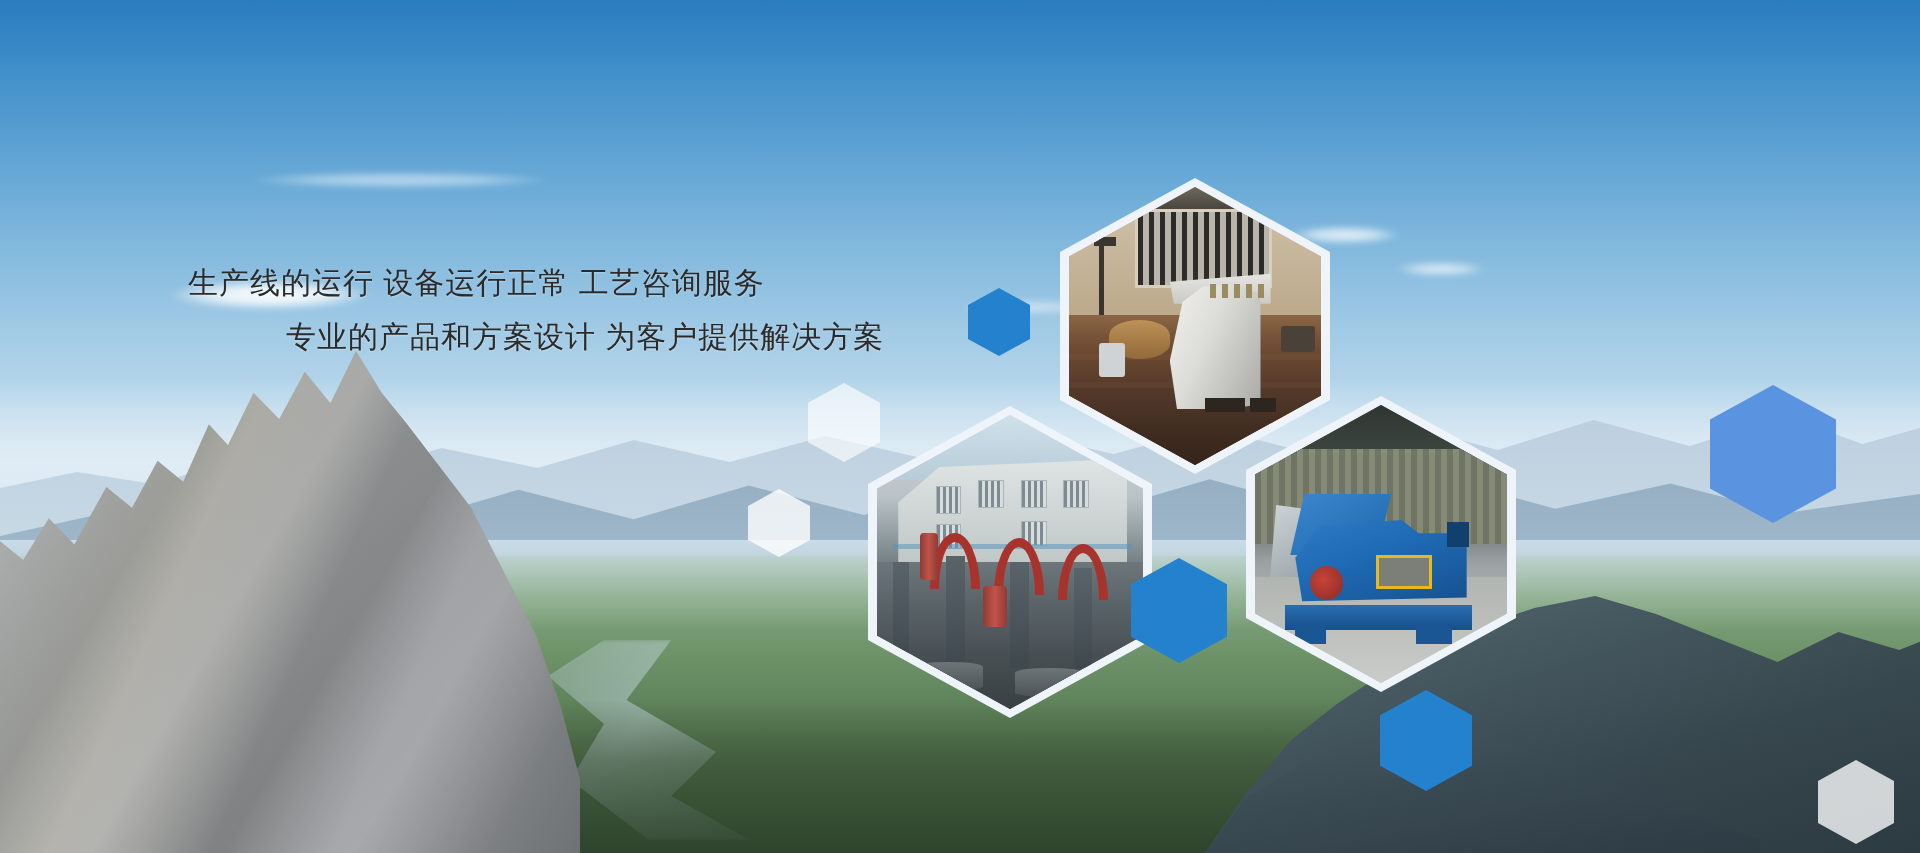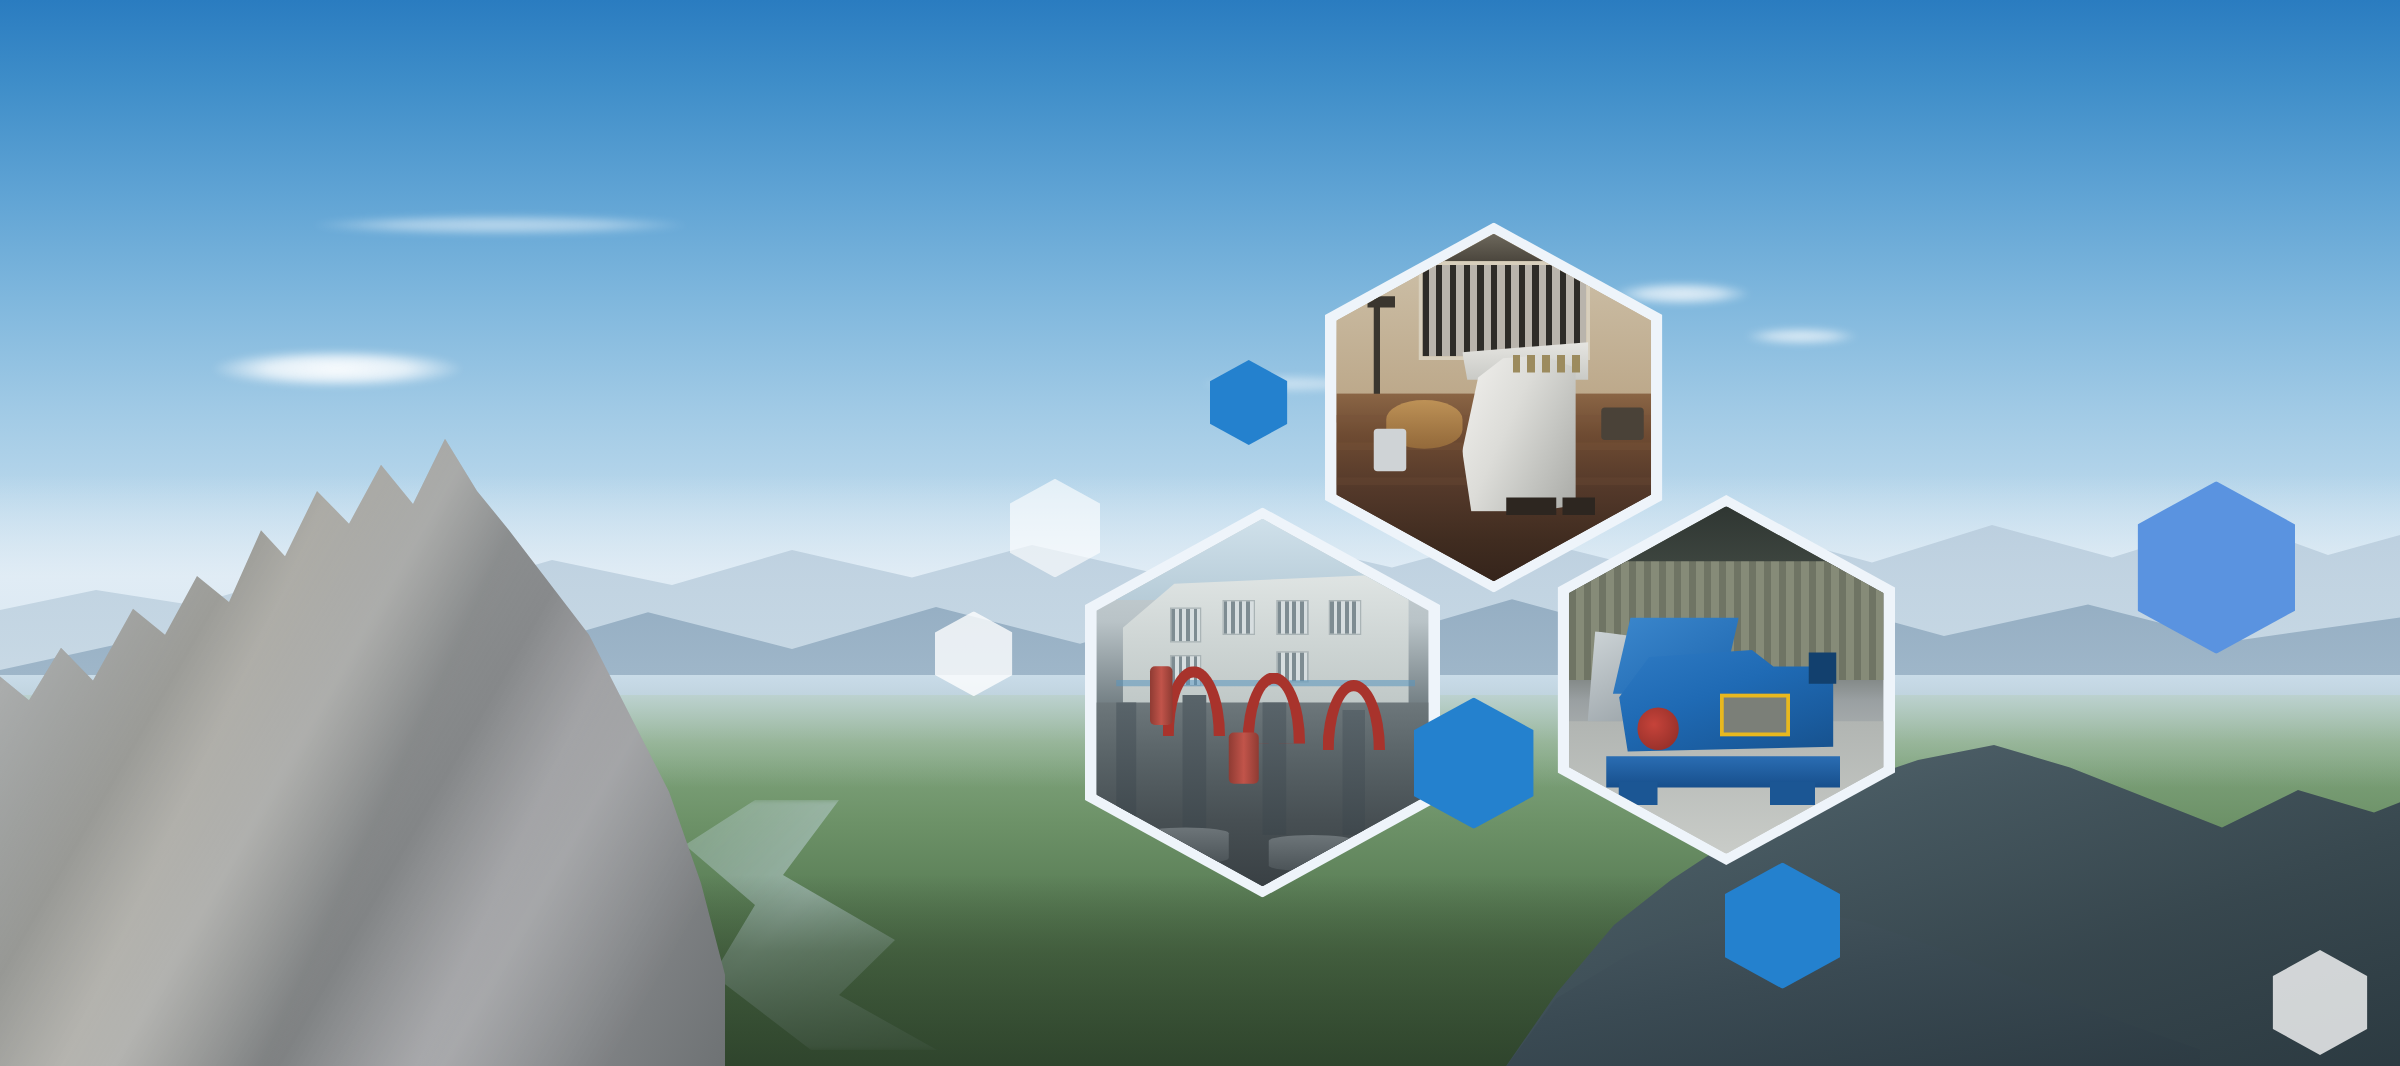--- a/index.html
+++ b/index.html
@@ -295,20 +295,24 @@
   <div class="valley-haze"></div>
   <div class="river"></div>
   <div class="town"></div>
   <div class="forest"></div>
 
   <div class="peak-left"></div>
   <div class="peak-left-snow"></div>
   <div class="peak-right"></div>
   <div class="peak-right-b"></div>
 
+  <div class="headline">
+    <span class="line1">生产线的运行 设备运行正常 工艺咨询服务</span>
+    <span class="line2">专业的产品和方案设计  为客户提供解决方案</span>
+  </div>
 
   <div class="hex hex-white" style="left:748px; top:489px; width:62px; height:68px;"></div>
   <div class="hex hex-white-soft" style="left:808px; top:383px; width:72px; height:79px;"></div>
   <div class="hex hex-blue" style="left:968px; top:288px; width:62px; height:68px;"></div>
   <div class="hex hex-blue-light" style="left:1710px; top:385px; width:126px; height:138px;"></div>
 
   <div class="hex-photo" style="left:1060px; top:178px; width:270px; height:296px;">
     <div class="inner photo1">
       <div class="p1-wall"></div>
       <div class="p1-roof"></div>

